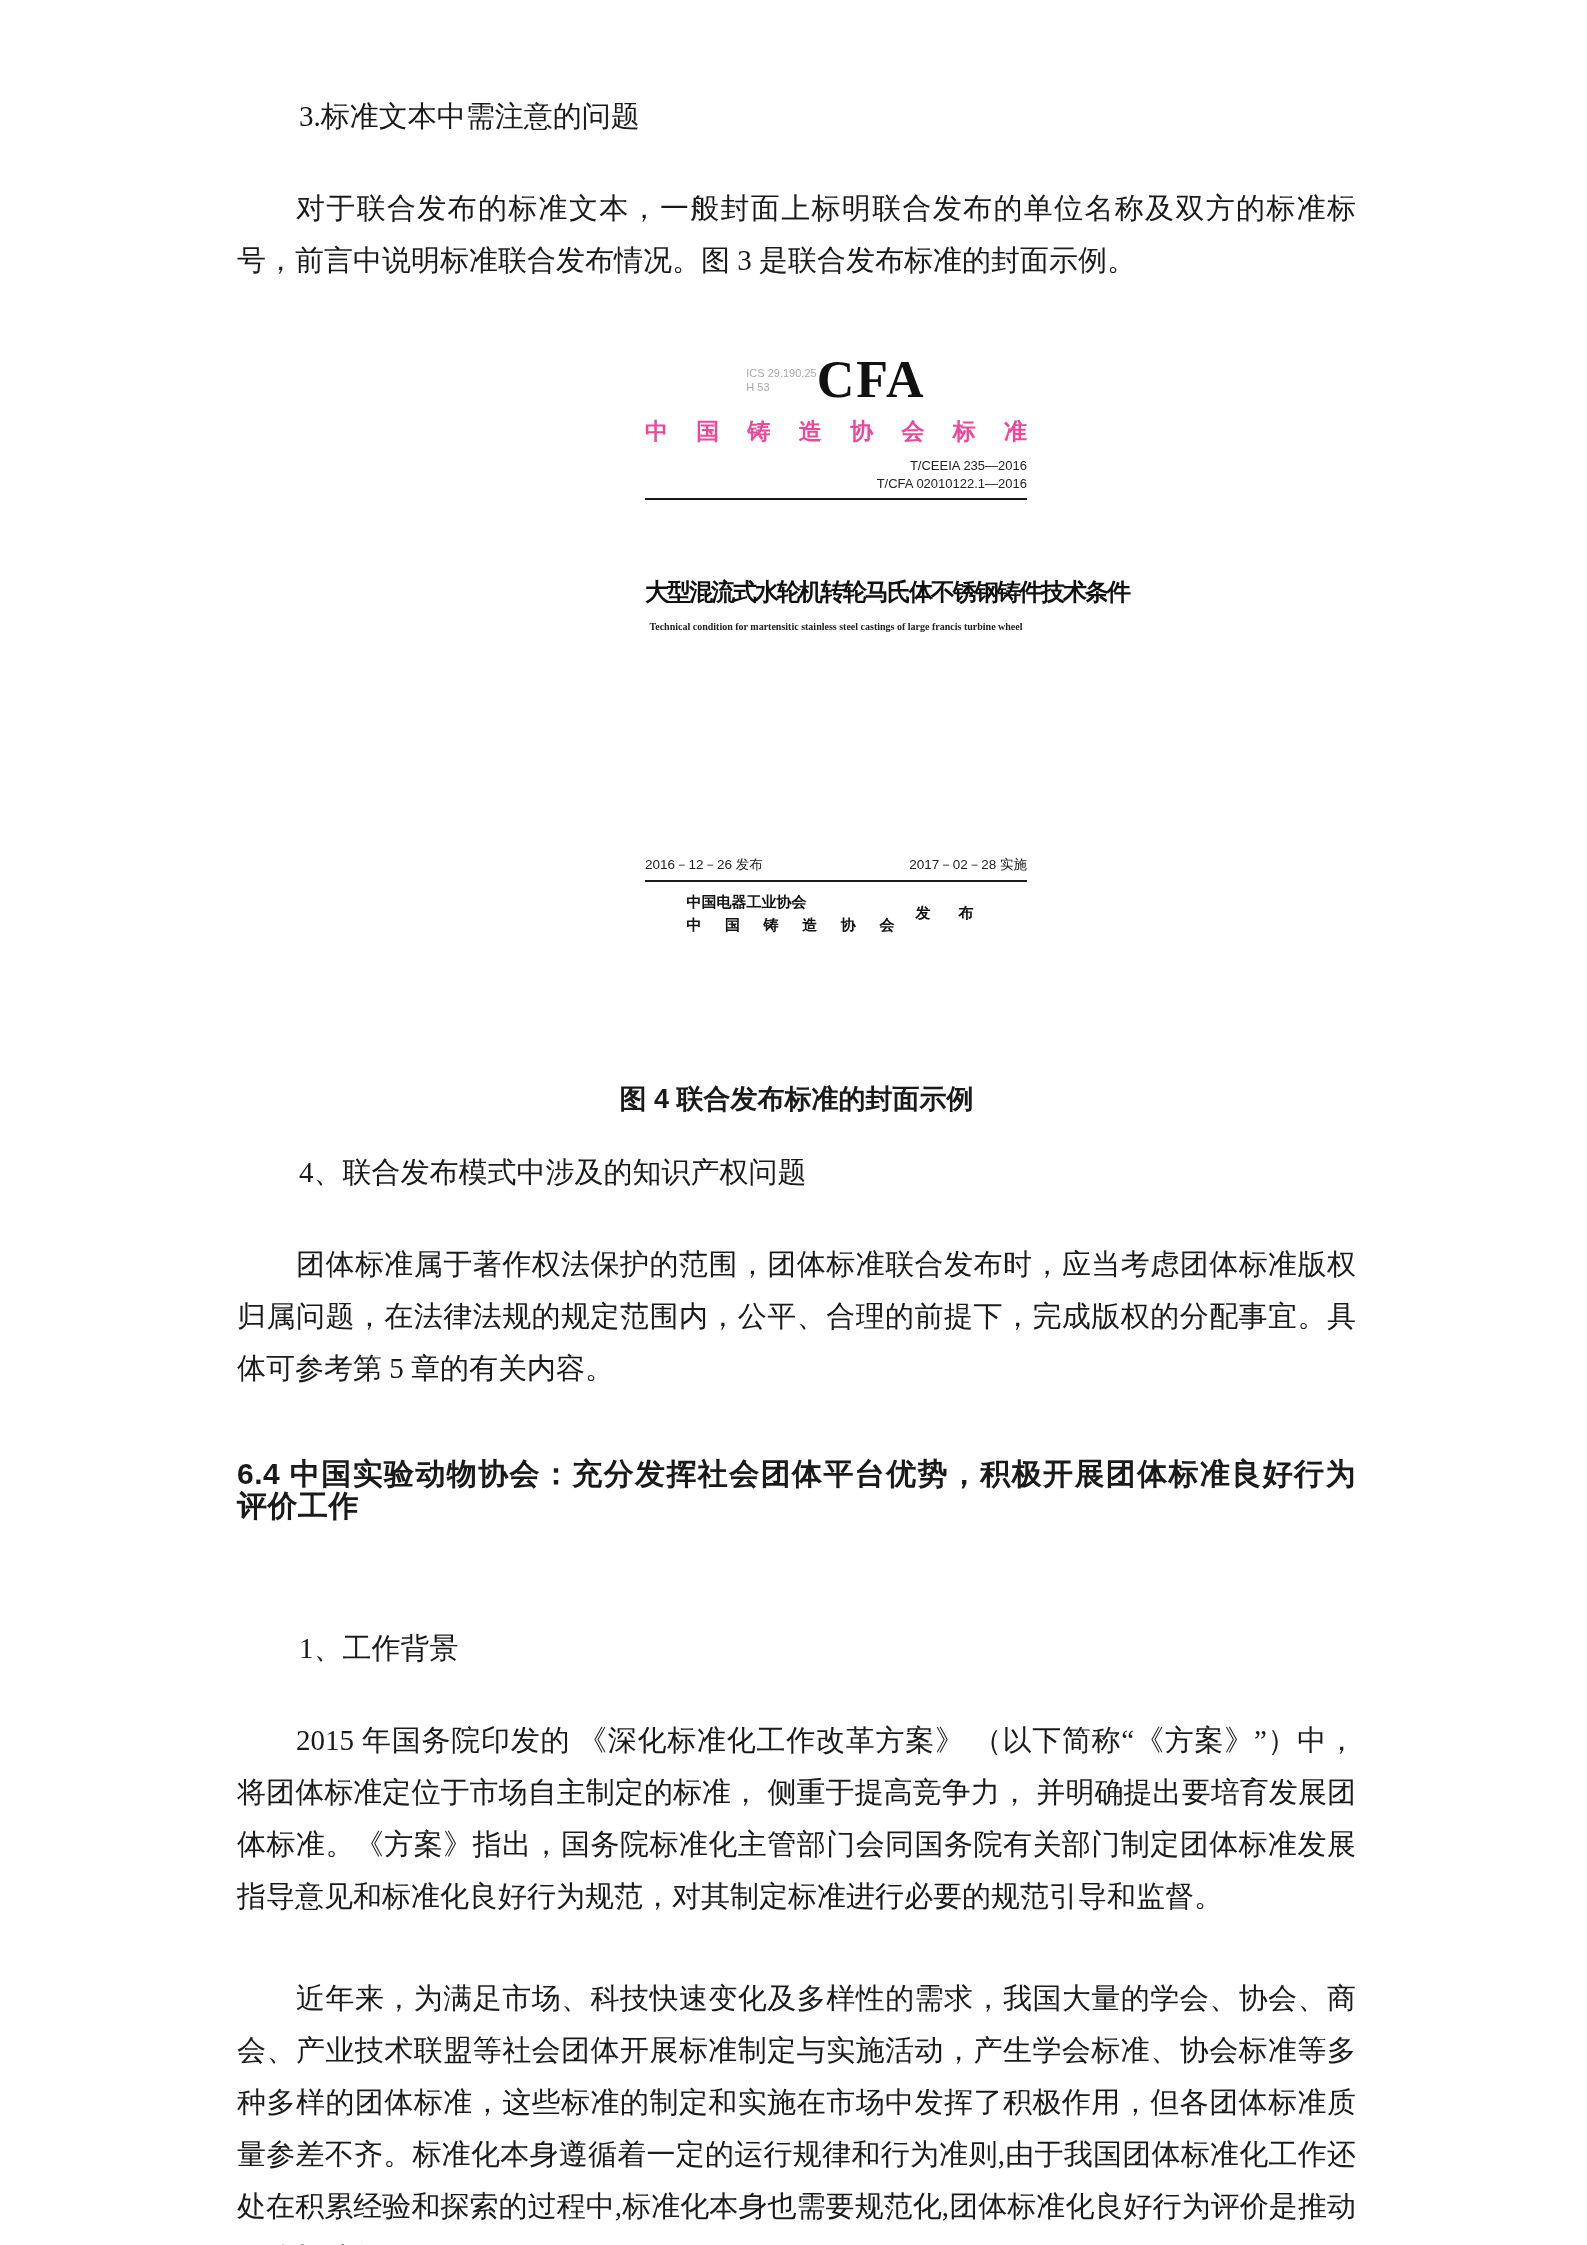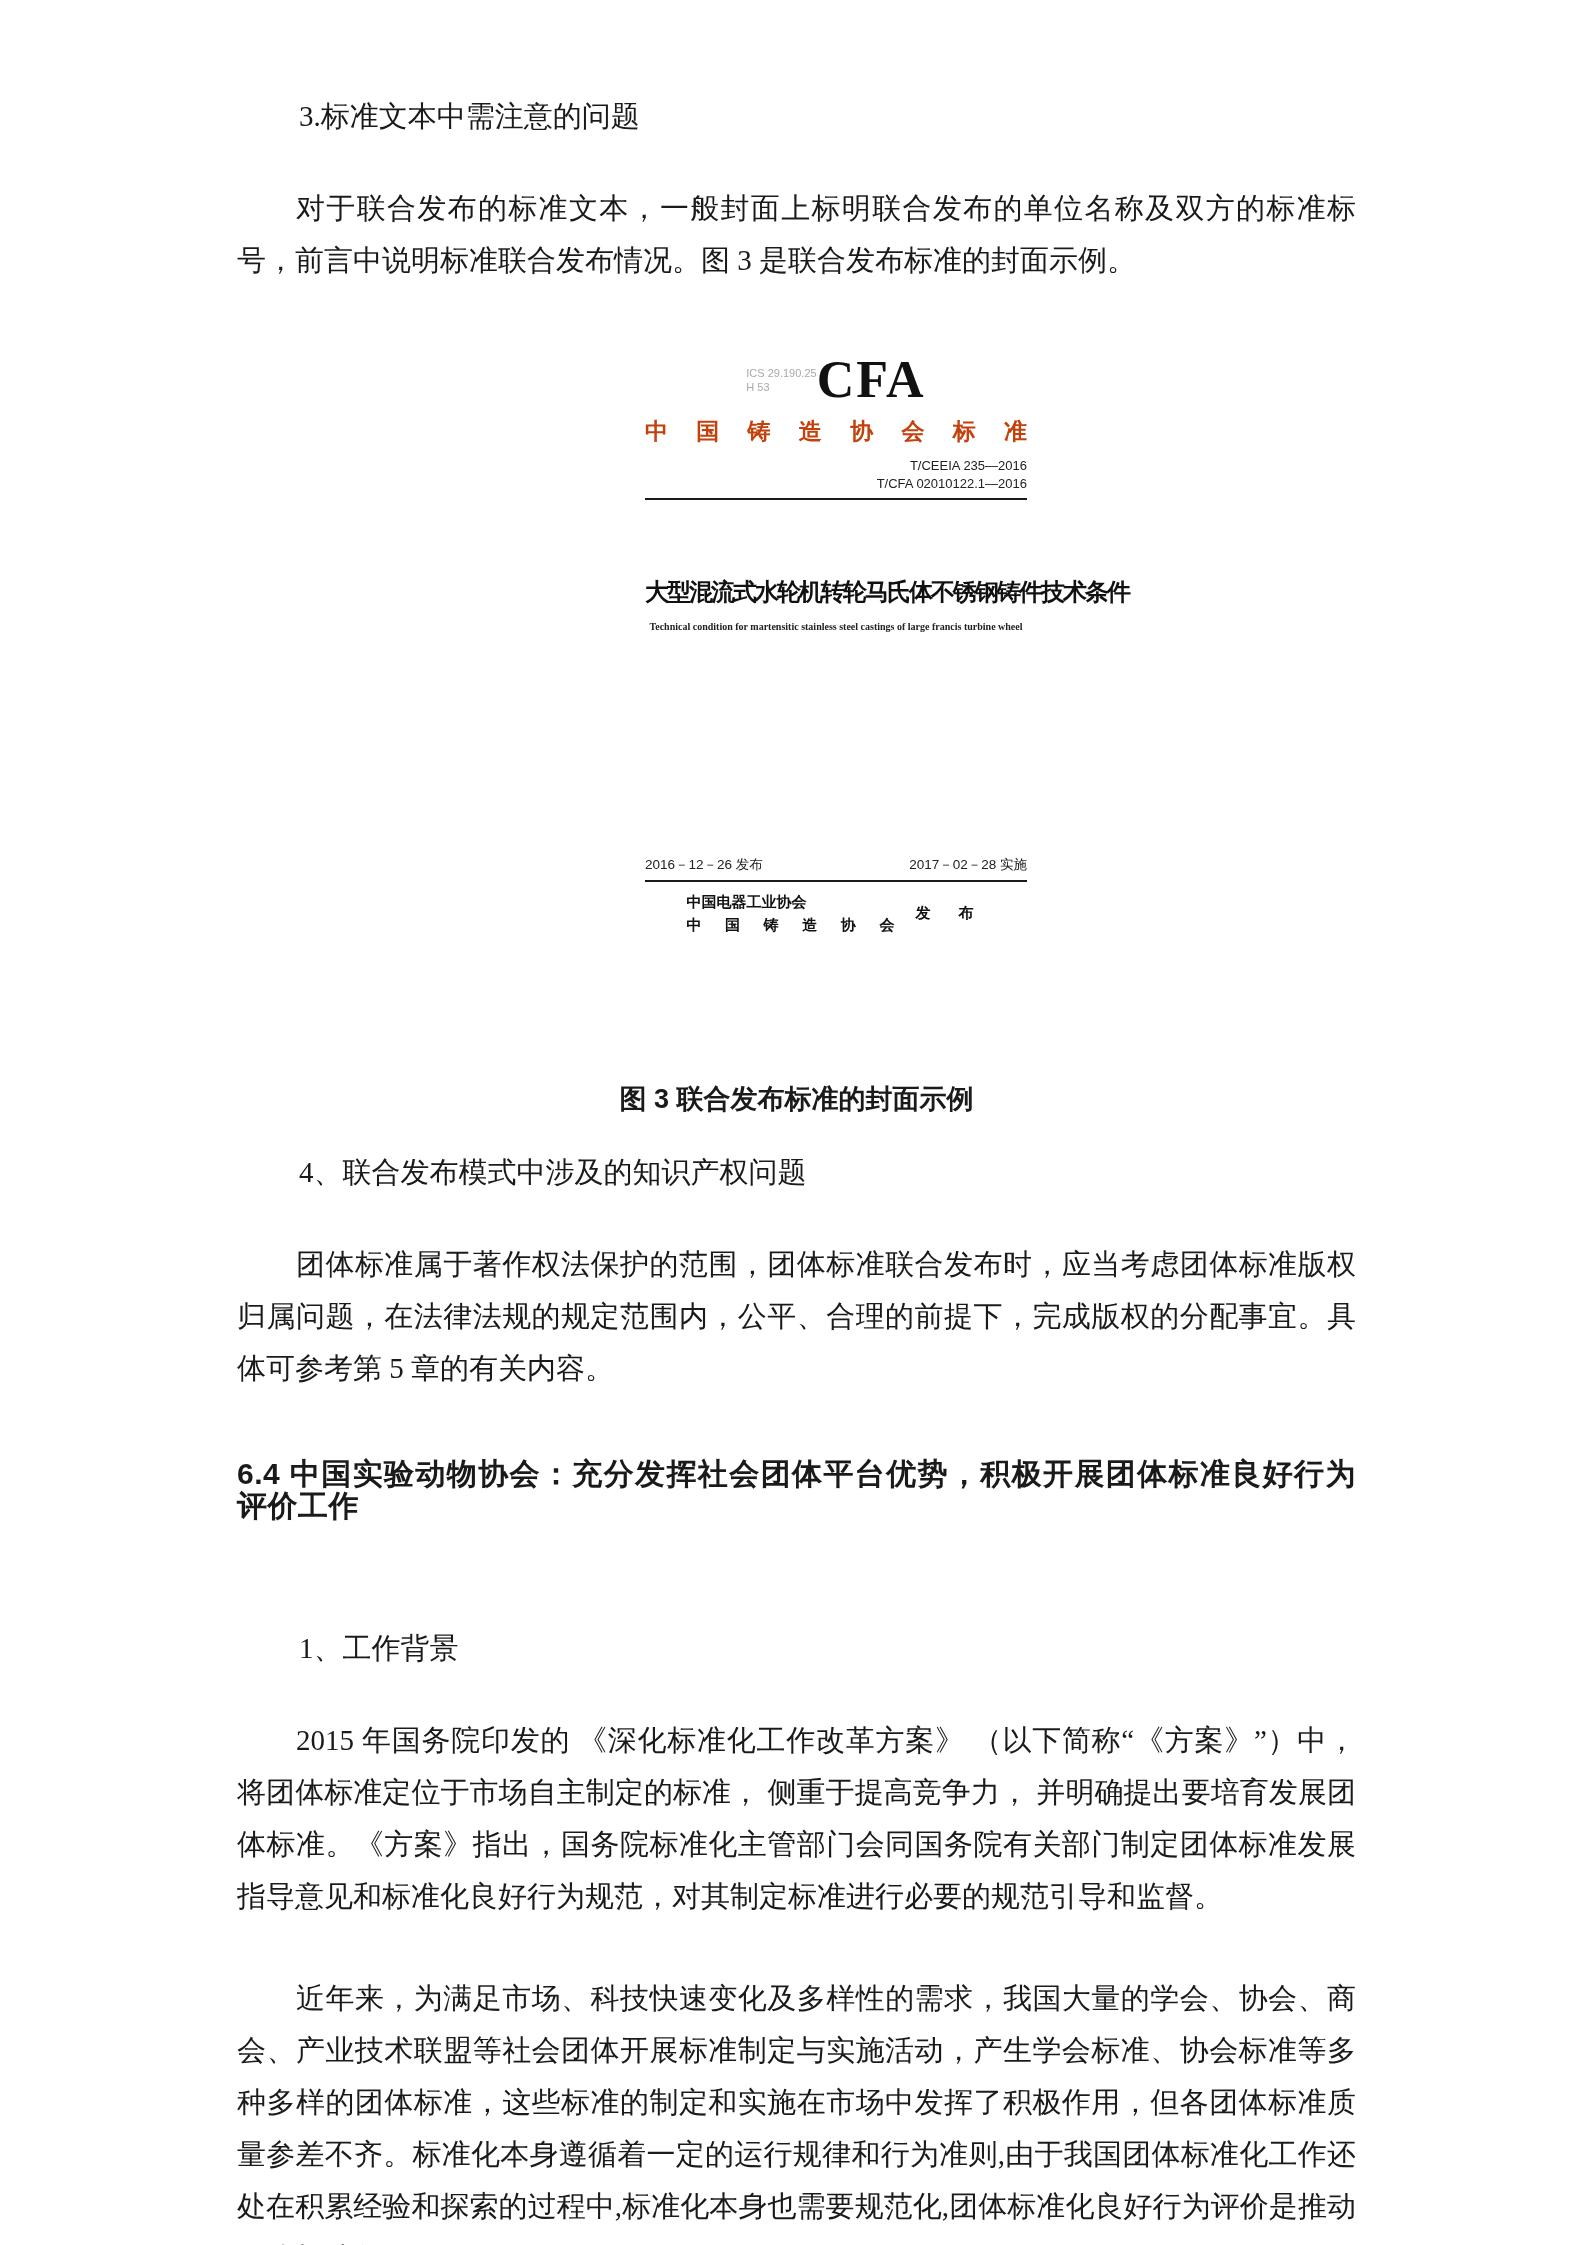--- a/index.html
+++ b/index.html
@@ -70,21 +70,21 @@
   }
   .org-title {
     margin-top: 15px;
     width: 100%;
     font-family: "Liberation Sans", sans-serif;
     font-weight: bold;
     font-size: 23px;
     line-height: 24px;
     text-align: justify;
     text-align-last: justify;
-    color: #c2410c;
+    color: #ec4899;
   }
   .std-nos {
     margin-top: 14px;
     font-family: "Liberation Sans", sans-serif;
     font-size: 13px;
     line-height: 18px;
     text-align: right;
     color: #222;
   }
   .rule {
@@ -195,21 +195,21 @@
 
     <div class="publishers">
       <div class="pub-names">
         <div>中国电器工业协会</div>
         <div class="pub-line-2">中国铸造协会</div>
       </div>
       <div class="fabu">发 布</div>
     </div>
   </div>
 
-  <div class="caption">图 3 联合发布标准的封面示例</div>
+  <div class="caption">图 4 联合发布标准的封面示例</div>
 
   <div class="h-sub h-sub-4">4、联合发布模式中涉及的知识产权问题</div>
 
   <p class="body-para">团体标准属于著作权法保护的范围，团体标准联合发布时，应当考虑团体标准版权归属问题，在法律法规的规定范围内，公平、合理的前提下，完成版权的分配事宜。具体可参考第 5 章的有关内容。</p>
 
   <div class="h64">6.4 中国实验动物协会：充分发挥社会团体平台优势，积极开展团体标准良好行为评价工作</div>
 
   <div class="h-sub h-bg">1、工作背景</div>
 
   <p class="body-para">2015 年国务院印发的 《深化标准化工作改革方案》 （以下简称“《方案》”）中， 将团体标准定位于市场自主制定的标准， 侧重于提高竞争力， 并明确提出要培育发展团体标准。《方案》指出，国务院标准化主管部门会同国务院有关部门制定团体标准发展指导意见和标准化良好行为规范，对其制定标准进行必要的规范引导和监督。</p>

